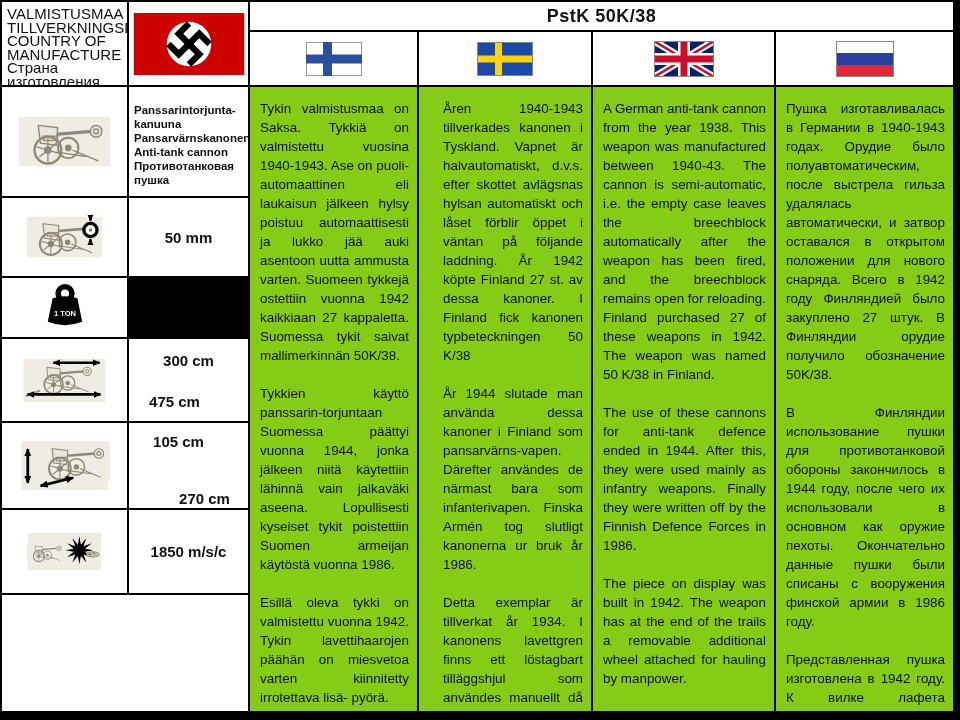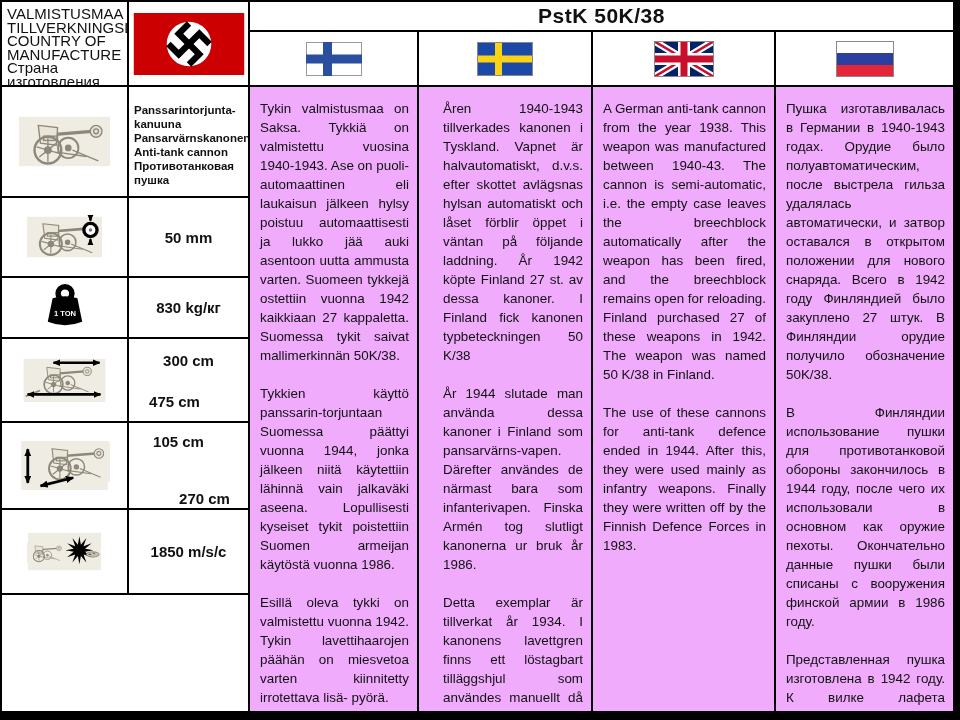--- a/index.html
+++ b/index.html
@@ -15,39 +15,39 @@
     width:941px;height:693px;
   }
   .cell{background:#fff;overflow:hidden;position:relative;}
   .country-label{
     grid-area:1/1/3/2;font-weight:normal;font-size:15px;line-height:13.6px;
     padding:5px 2px 0 5px;white-space:pre-line;letter-spacing:0px;
   }
   .nazi-cell{grid-area:1/2/3/3;display:flex;align-items:center;justify-content:center;}
   .title-cell{
     grid-area:1/3/2/7;display:flex;align-items:center;justify-content:center;
-    font-weight:bold;font-size:21px;letter-spacing:0.5px;
+    font-weight:bold;font-size:18px;letter-spacing:0.5px;
   }
   .flag-cell{display:flex;align-items:center;justify-content:center;}
   .fc1{grid-area:2/3/3/4;} .fc2{grid-area:2/4/3/5;} .fc3{grid-area:2/5/3/6;} .fc4{grid-area:2/6/3/7;}
   .icon-cell{display:flex;align-items:center;justify-content:center;padding:17px;}
   .icon-cell svg{width:100%;height:100%;}
   .label-cell{display:flex;flex-direction:column;align-items:center;font-weight:bold;}
   .type-label{
     font-size:11.5px;line-height:14px;white-space:pre-line;align-items:flex-start;
     padding:16px 0 0 5px;
   }
   .val{font-size:15px;}
   .center-val{justify-content:center;}
   .len1{margin-top:13px;}
   .len2{margin-top:24px;transform:translateX(-14px);}
   .dim1{margin-top:10px;transform:translateX(-10px);}
   .dim2{margin-top:40px;transform:translateX(16px);}
   .lang-cell{
-    background:#f0abfc;padding:12px 8px 0 10px;
+    background:#84cc16;padding:12px 8px 0 10px;
     font-size:13.4px;line-height:19px;text-align:justify;
   }
   .lang-cell p{margin:0 0 19px 0;}
   .lc-fi{grid-area:3/3/10/4;} .lc-se{grid-area:3/4/10/5;padding-left:24px;}
   .lc-en{grid-area:3/5/10/6;} .lc-ru{grid-area:3/6/10/7;}
   .bottom-empty{grid-area:9/1/10/3;}
   .r3{grid-row:3;} .r4{grid-row:4;} .r5{grid-row:5;} .r6{grid-row:6;align-items:center;} .r7{grid-row:7;text-align:center;} .r8{grid-row:8;}
   .c1{grid-column:1;} .c2{grid-column:2;}
   .hiddefs{position:absolute;width:0;height:0;overflow:hidden;}
 </style>
@@ -164,23 +164,20 @@
     <span class="val">50 mm</span>
   </div>
 
   <div class="cell icon-cell r5 c1">
     <svg viewBox="0 0 90 80" style="width:62px;height:56px;">
       <circle cx="45" cy="19" r="10" fill="none" stroke="#000" stroke-width="8"></circle>
       <path d="M27,26 Q45,20 63,26 L70,60 Q45,70 20,60 Z" fill="#000"></path>
       <text x="45" y="52" fill="#fff" font-size="11" font-weight="bold" text-anchor="middle">1 TON</text>
     </svg>
   </div>
-  <div class="cell label-cell center-val r5 c2">
-    <span class="val">830 kg/кг</span>
-  </div>
 
   <div class="cell icon-cell r6 c1">
     <svg viewBox="0 0 170 100">
       <rect x="0" y="6" width="170" height="90" fill="#efece3"></rect>
       <use href="#gun" transform="translate(20,8) scale(0.78)"></use>
       <line x1="34" y1="72" x2="4" y2="84" stroke="#8e8878" stroke-width="3.5"></line>
       <line x1="62" y1="14" x2="158" y2="14" stroke="#000" stroke-width="5.5" marker-start="url(#ahS)" marker-end="url(#ahE)"></line>
       <line x1="8" y1="80" x2="160" y2="80" stroke="#000" stroke-width="5.5" marker-start="url(#ahS)" marker-end="url(#ahE)"></line>
     </svg>
   </div>
@@ -223,21 +220,22 @@
     <p>Tykkien käyttö panssarin-torjuntaan Suomessa päättyi vuonna 1944, jonka jälkeen niitä käytettiin lähinnä vain jalkaväki aseena. Lopullisesti kyseiset tykit poistettiin Suomen armeijan käytöstä vuonna 1986.</p>
     <p>Esillä oleva tykki on valmistettu vuonna 1942. Tykin lavettihaarojen päähän on miesvetoa varten kiinnitetty irrotettava lisä- pyörä.</p>
   </div>
   <div class="cell lang-cell lc-se">
     <p>Åren 1940-1943 tillverkades kanonen i Tyskland. Vapnet är halvautomatiskt, d.v.s. efter skottet avlägsnas hylsan automatiskt och låset förblir öppet i väntan på följande laddning. År 1942 köpte Finland 27 st. av dessa kanoner. I Finland fick kanonen typbeteckningen 50 K/38</p>
     <p>År 1944 slutade man använda dessa kanoner i Finland som pansarvärns-vapen. Därefter användes de närmast bara som infanterivapen. Finska Armén tog slutligt kanonerna ur bruk år 1986.</p>
     <p>Detta exemplar är tillverkat år 1934. I kanonens lavettgren finns ett löstagbart tilläggshjul som användes manuellt då pjäsen flyttas.</p>
   </div>
   <div class="cell lang-cell lc-en">
     <p>A German anti-tank cannon from the year 1938. This weapon was manufactured between 1940-43. The cannon is semi-automatic, i.e. the empty case leaves the breechblock automatically after the weapon has been fired, and the breechblock remains open for reloading. Finland purchased 27 of these weapons in 1942. The weapon was named 50 K/38 in Finland.</p>
-    <p>The use of these cannons for anti-tank defence ended in 1944. After this, they were used mainly as infantry weapons. Finally they were written off by the Finnish Defence Forces in 1983.</p>
+    <p>The use of these cannons for anti-tank defence ended in 1944. After this, they were used mainly as infantry weapons. Finally they were written off by the Finnish Defence Forces in 1986.</p>
+    <p>The piece on display was built in 1942. The weapon has at the end of the trails a removable additional wheel attached for hauling by manpower.</p>
   </div>
   <div class="cell lang-cell lc-ru">
     <p>Пушка изготавливалась в Германии в 1940-1943 годах. Орудие было полуавтоматическим, после выстрела гильза удалялась автоматически, и затвор оставался в открытом положении для нового снаряда. Всего в 1942 году Финляндией было закуплено 27 штук. В Финляндии орудие получило обозначение 50K/38.</p>
     <p>В Финляндии использование пушки для противотанковой обороны закончилось в 1944 году, после чего их использовали в основном как оружие пехоты. Окончательно данные пушки были списаны с вооружения финской армии в 1986 году.</p>
     <p>Представленная пушка изготовлена в 1942 году. К вилке лафета прикреплено дополнительное съемное колесо для перемещения на человеческой тяге.</p>
   </div>
 
 </div>
 
 </body></html>

